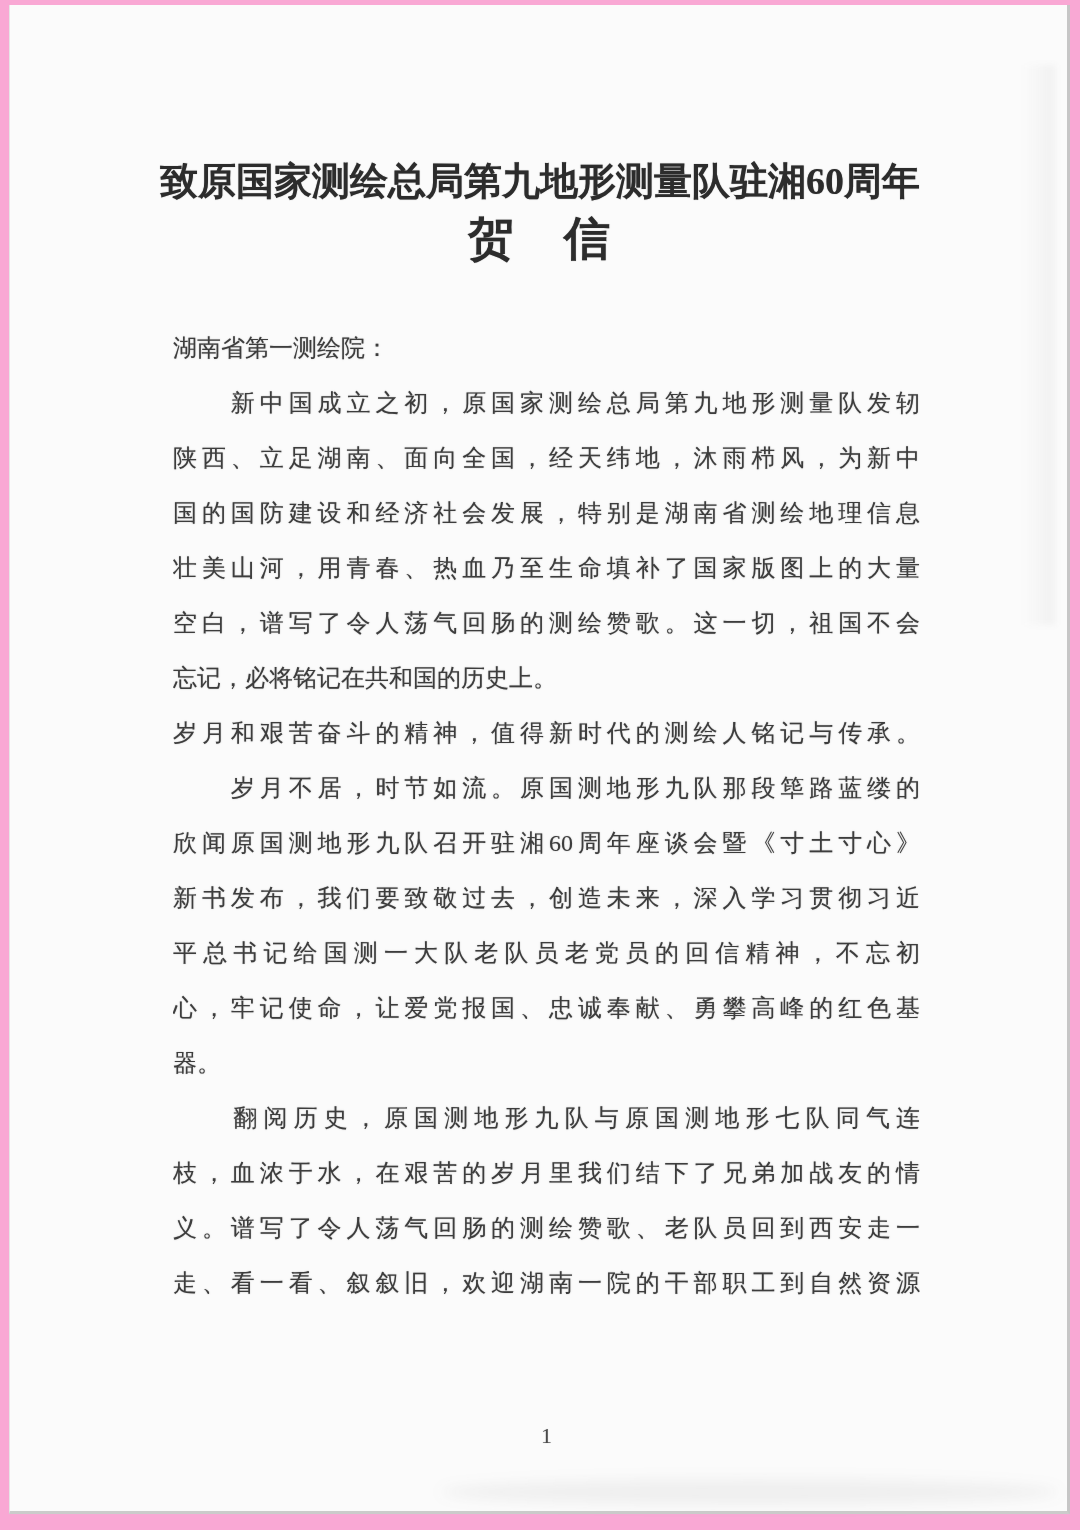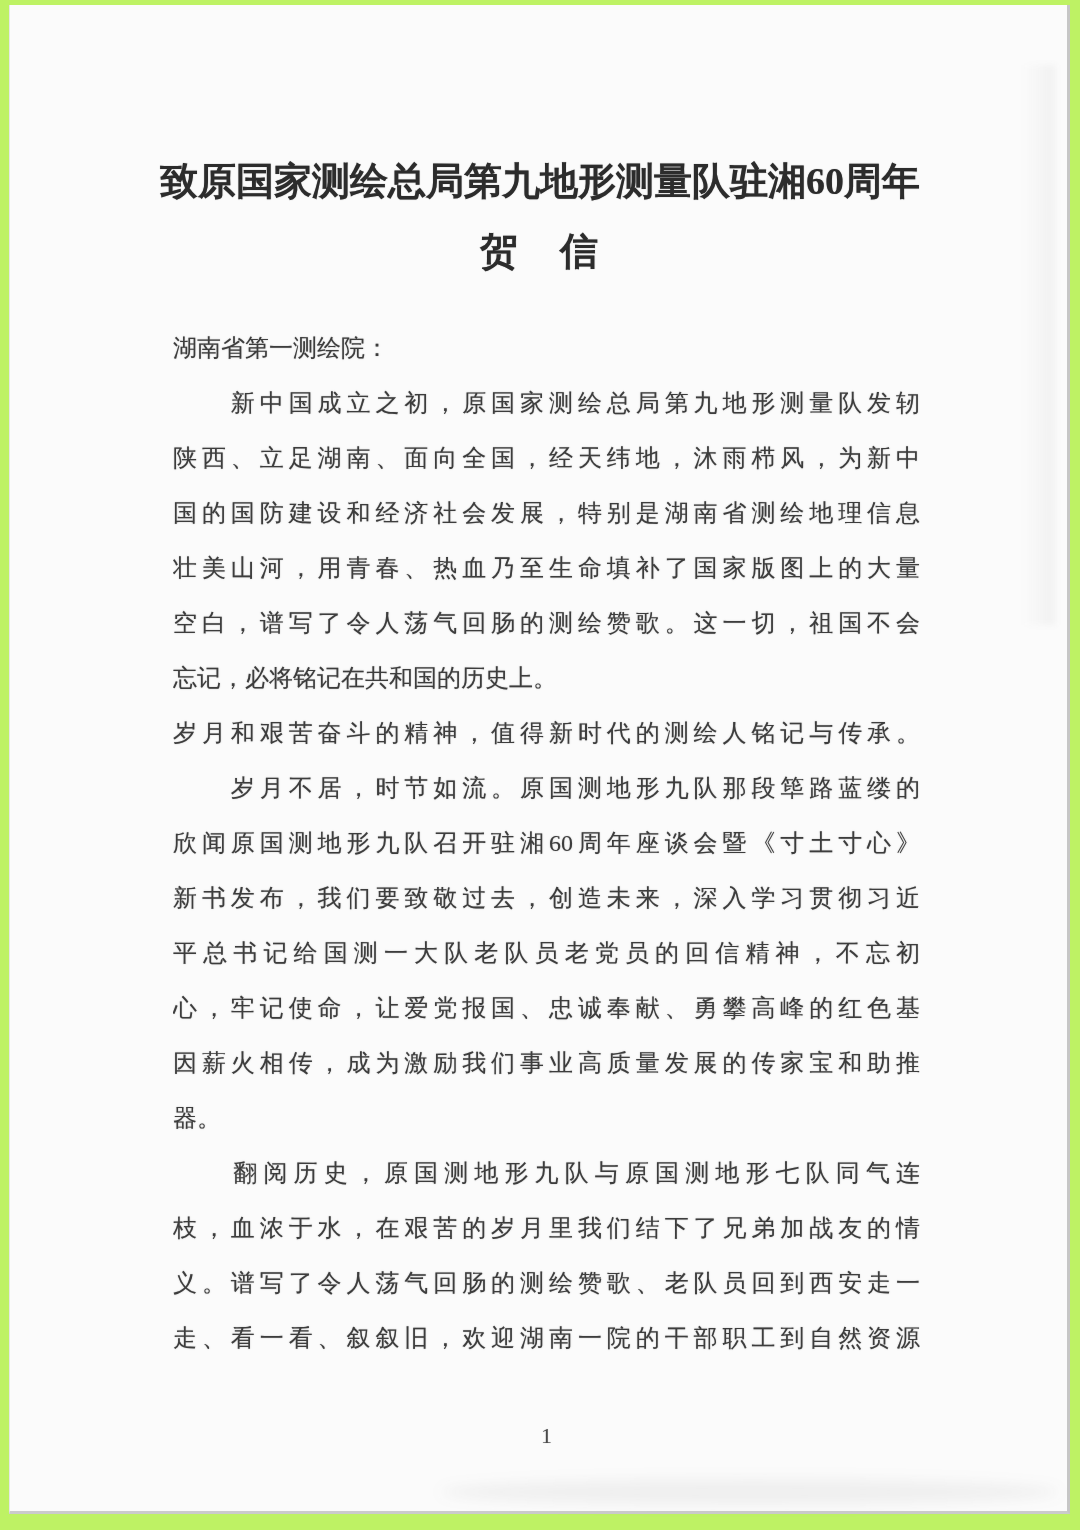--- a/index.html
+++ b/index.html
@@ -8,21 +8,21 @@
     width: 1080px;
     height: 1530px;
     overflow: hidden;
     background: #e4e4e4;
     font-family: "Liberation Serif", "DejaVu Serif", serif;
   }
   .scan-bg {
     position: relative;
     width: 1080px;
     height: 1530px;
-    background: #bef264;
+    background: #f9a8d4;
   }
   .paper {
     position: absolute;
     left: 9px;
     top: 5px;
     width: 1061px;
     height: 1509px;
     background: #fbfbfb;
     border-right: 3px solid #c6c6c6;
     border-bottom: 3px solid #cbcbcb;
@@ -49,21 +49,21 @@
     position: absolute;
     left: 60px;
     width: 940px;
     text-align: center;
     font-weight: bold;
     color: #2c2c2c;
     text-shadow: 0 0 1px rgba(40,40,40,0.55);
     white-space: nowrap;
   }
   .doc-title.line1 { top: 146px; font-size: 38px; height: 60px; line-height: 60px; }
-  .doc-title.line2 { top: 216px; font-size: 38px; height: 60px; line-height: 60px; letter-spacing: 2px; }
+  .doc-title.line2 { top: 204px; font-size: 46px; height: 60px; line-height: 60px; letter-spacing: 2px; }
   .body-block {
     position: absolute;
     left: 163px;
     top: 316px;
     width: 747px;
     color: #3d3d3d;
     font-size: 24px;
     text-shadow: 0 0 1.2px rgba(60,60,60,0.5);
   }
   .line {
@@ -119,21 +119,20 @@
           <div class="line">忘记，必将铭记在共和国的历史上。</div>
         </div>
 
       <div class="para-complete">
           <div class="line">岁月和艰苦奋斗的精神，值得新时代的测绘人铭记与传承。</div>
           <div class="line">　　岁月不居，时节如流。原国测地形九队那段筚路蓝缕的</div>
           <div class="line">欣闻原国测地形九队召开驻湘60周年座谈会暨《寸土寸心》</div>
           <div class="line">新书发布，我们要致敬过去，创造未来，深入学习贯彻习近</div>
           <div class="line">平总书记给国测一大队老队员老党员的回信精神，不忘初</div>
           <div class="line">心，牢记使命，让爱党报国、忠诚奉献、勇攀高峰的红色基</div>
-          <div class="line">因薪火相传，成为激励我们事业高质量发展的传家宝和助推</div>
           <div class="line">器。</div>
         </div>
 
       <div class="para-cut">
           <div class="line">　　翻阅历史，原国测地形九队与原国测地形七队同气连</div>
           <div class="line">枝，血浓于水，在艰苦的岁月里我们结下了兄弟加战友的情</div>
           <div class="line">义。谱写了令人荡气回肠的测绘赞歌、老队员回到西安走一</div>
           <div class="line">走、看一看、叙叙旧，欢迎湖南一院的干部职工到自然资源</div>
         </div>
     </div>

